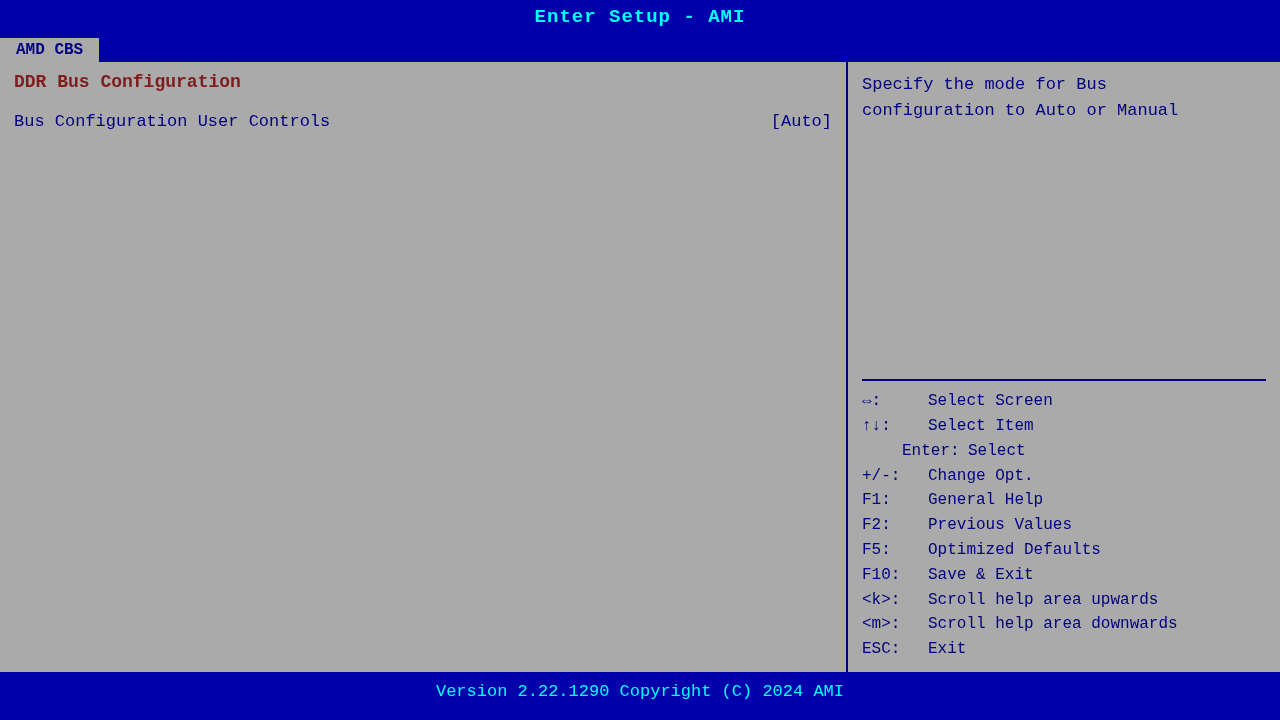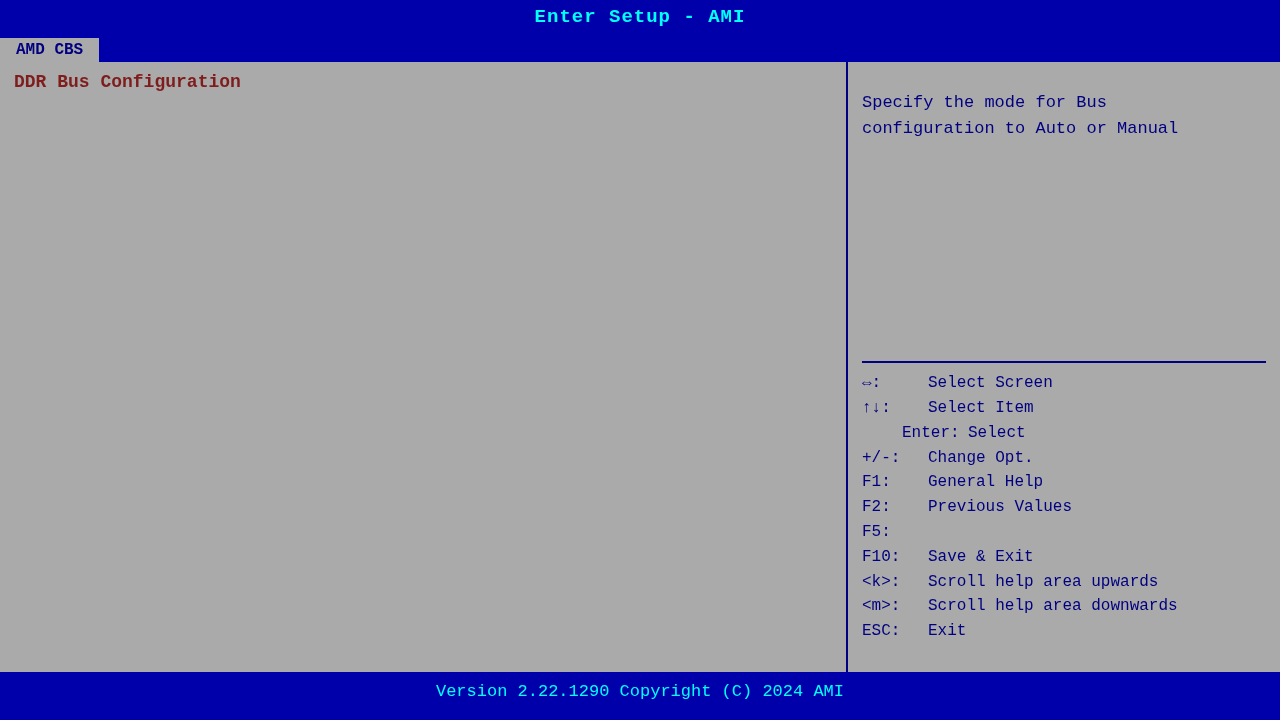--- a/index.html
+++ b/index.html
@@ -86,21 +86,21 @@
     }
 
     .config-value {
       color: #000080;
       margin-left: 20px;
     }
 
     #right-panel {
       flex: 1;
       background-color: #aaaaaa;
-      padding: 28px 14px;
+      padding: 10px 14px;
       display: flex;
       flex-direction: column;
     }
 
     #help-text {
       color: #000080;
       font-size: 17px;
       font-family: 'Courier New', Courier, monospace;
       line-height: 1.5;
       flex: 1;
@@ -141,20 +141,24 @@
 
 <div id="tab-bar">
   <div class="tab active">
     <span>AMD CBS</span>
   </div>
 </div>
 
 <div id="main-content">
   <div id="left-panel">
     <h2>DDR Bus Configuration</h2>
+    <div class="config-row">
+      <span class="config-label">Bus Configuration User Controls</span>
+      <span class="config-value">[Auto]</span>
+    </div>
   </div>
 
   <div id="right-panel">
     <div id="help-text">
       <div>Specify the mode for Bus</div>
       <div>configuration to Auto or Manual</div>
     </div>
     <hr id="divider">
     <div id="shortcut-list">
     <div style="display: flex; gap: 6px;">
@@ -176,20 +180,21 @@
         <div style="display: flex; gap: 6px;">
           <span style="min-width: 60px;">F1:</span>
           <span>General Help</span>
         </div>
         <div style="display: flex; gap: 6px;">
           <span style="min-width: 60px;">F2:</span>
           <span>Previous Values</span>
         </div>
         <div style="display: flex; gap: 6px;">
           <span style="min-width: 60px;">F5:</span>
+          <span>Optimized Defaults</span>
         </div>
         <div style="display: flex; gap: 6px;">
           <span style="min-width: 60px;">F10:</span>
           <span>Save &amp; Exit</span>
         </div>
         <div style="display: flex; gap: 6px;">
           <span style="min-width: 60px;">&lt;k&gt;:</span>
           <span>Scroll help area upwards</span>
         </div>
         <div style="display: flex; gap: 6px;">

